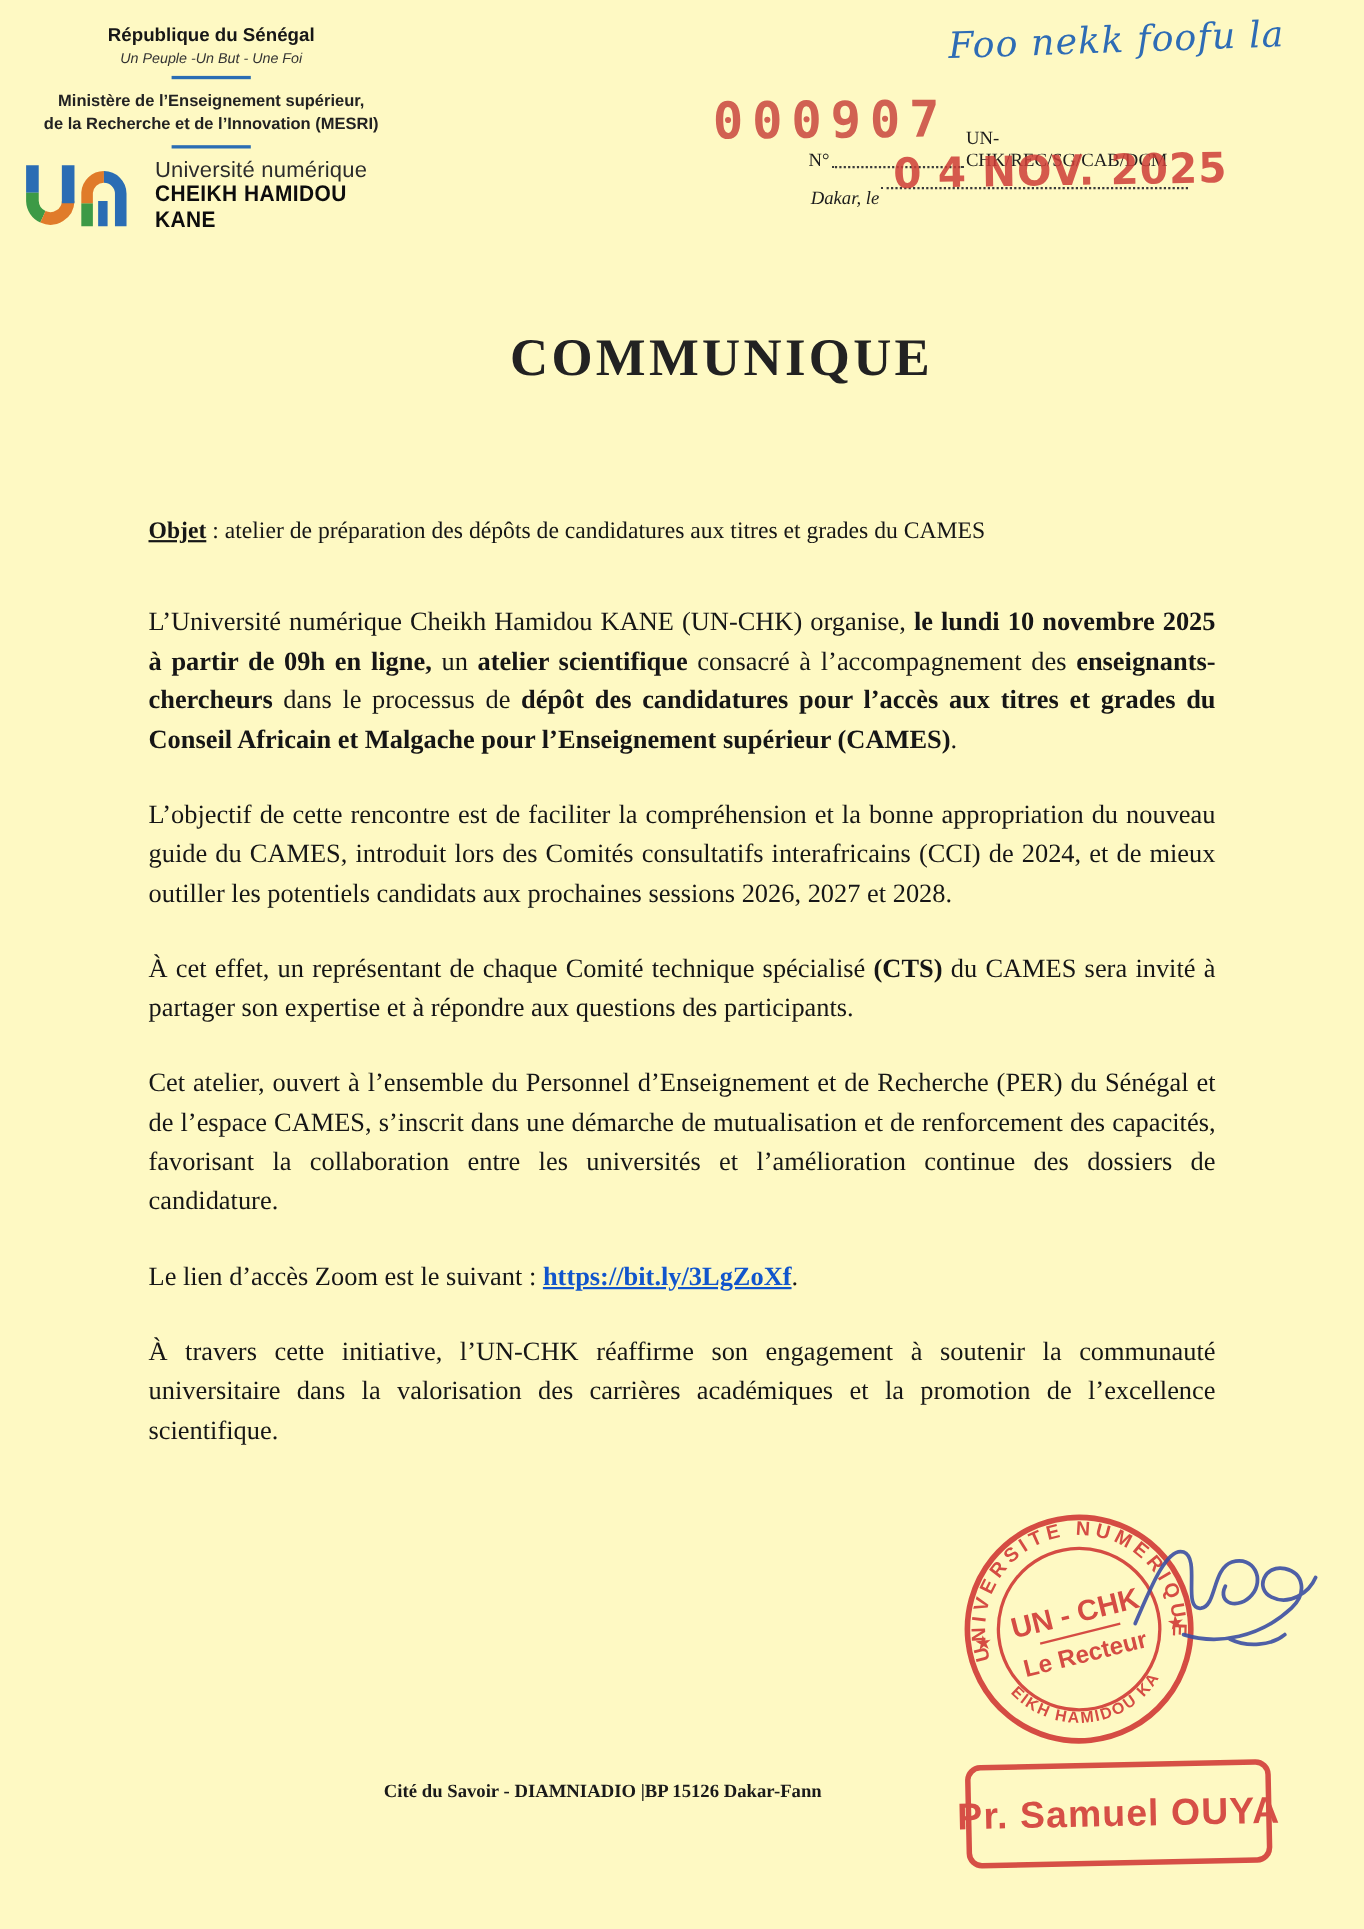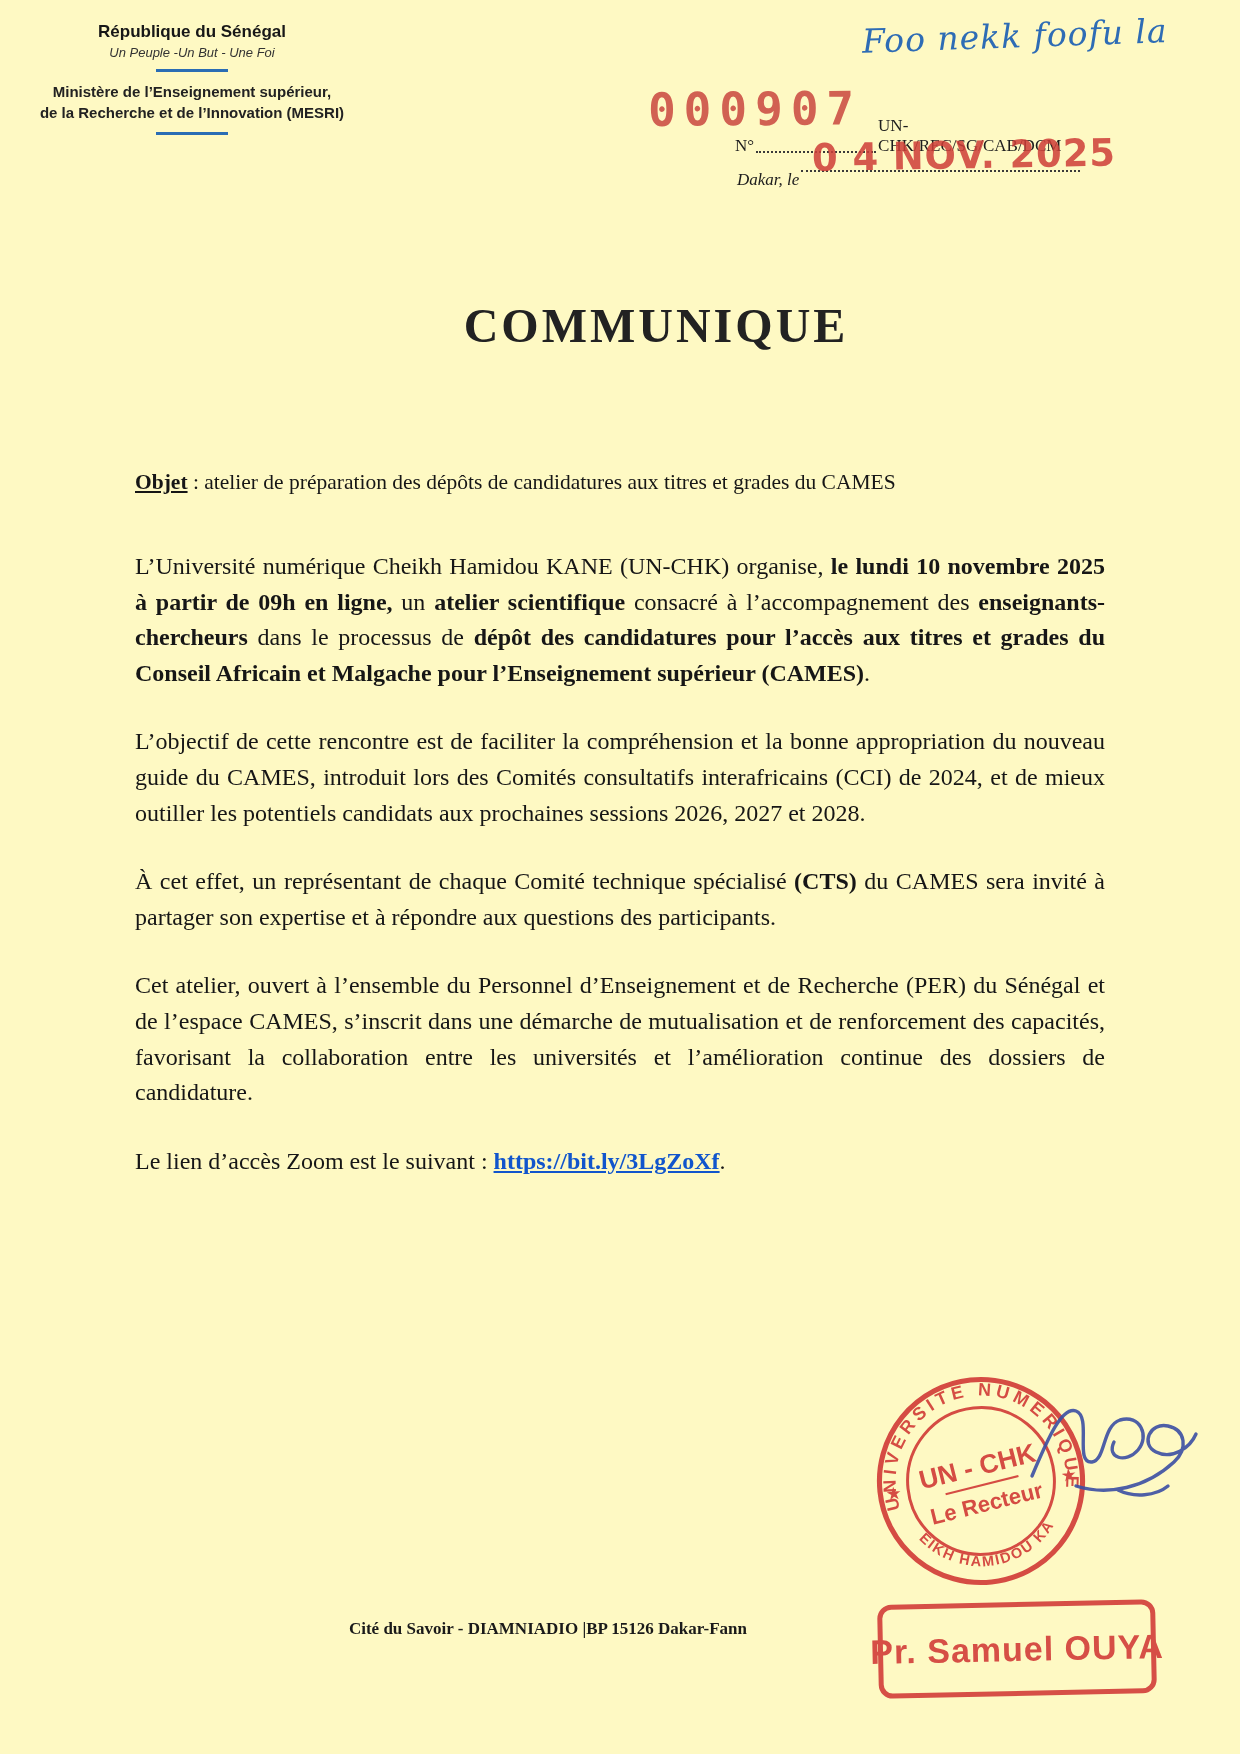--- a/index.html
+++ b/index.html
@@ -67,20 +67,40 @@
 
 <div class="page">
 
   <div class="hdr">
     <div class="republic">République du Sénégal</div>
     <div class="motto">Un Peuple -Un But - Une Foi</div>
     <div class="divider"></div>
     <div class="ministry">Ministère de l’Enseignement supérieur,</div>
     <div class="ministry">de la Recherche et de l’Innovation (MESRI)</div>
     <div class="divider"></div>
+    <div class="logo-row">
+      <svg width="118" height="66" viewBox="0 0 118 66">
+
+        <path d="M12,4 V30" stroke="#2a6db4" stroke-width="12" fill="none"></path>
+        <path d="M12,30 V38 A17,17 0 0 0 22,53" stroke="#3d9a46" stroke-width="12" fill="none"></path>
+        <path d="M22,53 A17,17 0 0 0 46,38" stroke="#e07b2a" stroke-width="12" fill="none"></path>
+        <path d="M46,40 V4" stroke="#2a6db4" stroke-width="12" fill="none"></path>
+
+        <path d="M64,62 V40" stroke="#3d9a46" stroke-width="11" fill="none"></path>
+        <path d="M64,40 V30 A16,16 0 0 1 80,15" stroke="#e07b2a" stroke-width="11" fill="none"></path>
+        <path d="M80,15 A16,16 0 0 1 96,31 V62" stroke="#2a6db4" stroke-width="11" fill="none"></path>
+
+        <path d="M80,62 V36 A6,6 0 0 1 86,30" stroke="#2a6db4" stroke-width="9" fill="none" opacity=".0"></path>
+        <path d="M79,62 V38" stroke="#2a6db4" stroke-width="9" fill="none"></path>
+      </svg>
+      <div class="logo-txt">
+        <div class="l1">Université numérique</div>
+        <div class="l2">CHEIKH HAMIDOU KANE</div>
+      </div>
+    </div>
   </div>
 
   <div class="handwriting">Foo nekk foofu la</div>
   <div class="numstamp">000907</div>
   <div class="refline">
     <span>N°</span>
     <span class="dots"></span>
     <span>UN-CHK/REC/SG/CAB/DCM</span>
   </div>
   <div class="datestamp">0 4 NOV. 2025</div>
@@ -94,20 +114,21 @@
   <div class="objet">
     <span class="lbl">Objet</span><span> : atelier de préparation des dépôts de candidatures aux titres et grades du CAMES</span>
   </div>
 
   <div class="body-text">
       <p><span>L’Université numérique Cheikh Hamidou KANE (UN-CHK) organise, </span><span class="bold">le lundi 10 novembre 2025 à partir de 09h en ligne,</span><span> un </span><span class="bold">atelier scientifique</span><span> consacré à l’accompagnement des </span><span class="bold">enseignants-chercheurs</span><span> dans le processus de </span><span class="bold">dépôt des candidatures pour l’accès aux titres et grades du Conseil Africain et Malgache pour l’Enseignement supérieur (CAMES)</span><span>.</span></p>
       <p><span>L’objectif de cette rencontre est de faciliter la compréhension et la bonne appropriation du nouveau guide du CAMES, introduit lors des Comités consultatifs interafricains (CCI) de 2024, et de mieux outiller les potentiels candidats aux prochaines sessions 2026, 2027 et 2028.</span></p>
       <p><span>À cet effet, un représentant de chaque Comité technique spécialisé </span><span class="bold">(CTS)</span><span> du CAMES sera invité à partager son expertise et à répondre aux questions des participants.</span></p>
       <p><span>Cet atelier, ouvert à l’ensemble du Personnel d’Enseignement et de Recherche (PER) du Sénégal et de l’espace CAMES, s’inscrit dans une démarche de mutualisation et de renforcement des capacités, favorisant la collaboration entre les universités et l’amélioration continue des dossiers de candidature.</span></p>
       <p><span>Le lien d’accès Zoom est le suivant : </span><a href="#" class="link bold">https://bit.ly/3LgZoXf</a><span>.</span></p>
+      <p><span>À travers cette initiative, l’UN-CHK réaffirme son engagement à soutenir la communauté universitaire dans la valorisation des carrières académiques et la promotion de l’excellence scientifique.</span></p>
     </div>
 
   <svg class="round-stamp" viewBox="0 0 300 300">
     <circle cx="150" cy="150" r="119" fill="none" stroke="#d23f3a" stroke-width="6"></circle>
     <circle cx="150" cy="150" r="86" fill="none" stroke="#d23f3a" stroke-width="3.5"></circle>
     <defs>
       <path id="arcTop" d="M 56,184 A 100,100 0 1 1 244,184" fill="none"></path>
       <path id="arcBot" d="M 68,207 A 100,100 0 0 0 232,207" fill="none"></path>
     </defs>
     <text class="stamp-arc" font-size="21" letter-spacing="5">

